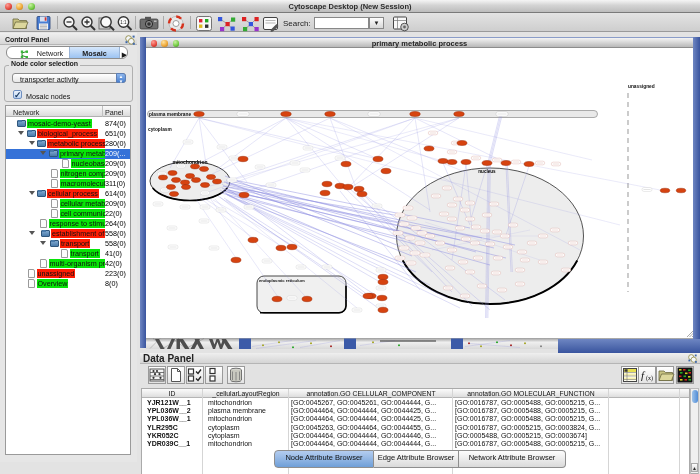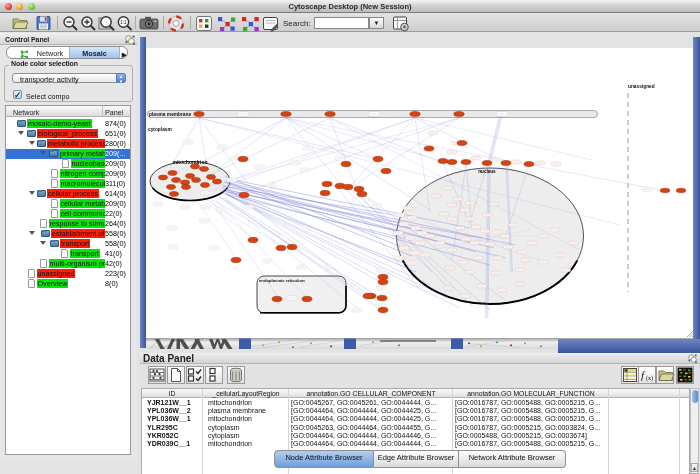--- a/index.html
+++ b/index.html
@@ -234,21 +234,21 @@
       <div class="seg" style="left:24px;width:38px;padding-top:1.5px;">Network</div>
       <div class="seg" id="seg-mosaic" style="padding-top:1.5px;">Mosaic</div>
       <div class="seg" id="seg-arrow" style="padding-top:2.5px;">▶</div>
     </div>
     <div id="cp-group"></div>
     <div id="cp-group-lbl">Node color selection</div>
     <div id="cp-dd">transporter activity
       <div id="cp-dd-btn">▲<br>▼</div>
     </div>
     <div id="cp-check">✓</div>
-    <div id="cp-check-lbl">Select compo</div>
+    <div id="cp-check-lbl">Mosaic nodes</div>
 
     <div id="tree">
       <div id="tree-head">
           <span class="c1">Network</span>
           <span class="c2">Panel</span>
           <div class="div"></div>
         </div>
       <div class="trow" style="top:12.5px">
           <div class="fold" style="left:11px"></div>
           <div class="lbl g" style="left:21px;max-width:77.5px">mosaic-demo-yeast</div>
@@ -338,20 +338,26 @@
       <div class="trow" style="top:172.5px">
           <div class="file" style="left:22px"></div>
           <div class="lbl g" style="left:30.5px;max-width:68.0px">Overview</div>
           <span class="val">8(0)</span>
         </div>
     </div>
   </div>
 
   <div id="netwin-left" class="abs"></div>
   <div id="netwin-right" class="abs"></div>
+  <div id="nw-title" class="abs">
+    <div class="tl" style="left:4.8px;  background:radial-gradient(circle at 35% 30%,#ff9f97,#e3453a 60%,#9e1f14);"></div>
+    <div class="tl" style="left:15.3px; background:radial-gradient(circle at 35% 30%,#ffe3a0,#eca433 60%,#a66a0e);"></div>
+    <div class="tl" style="left:26.8px; background:radial-gradient(circle at 35% 30%,#c9f2a0,#6fc940 60%,#3a7d17);"></div>
+    <div id="nw-title-text">primary metabolic process</div>
+  </div>
   <div id="canvas" class="abs">
     <svg width="547" height="290" viewBox="146 48 547 290" style="position:absolute;left:0;top:0">
       <rect x="147.5" y="110.5" width="450" height="7" rx="3.5" fill="#e9e9e9" stroke="#8a8a8a" stroke-width="0.7"></rect>
       <ellipse cx="190" cy="181" rx="40" ry="19.5" fill="#ededed" stroke="#2a2a2a" stroke-width="0.9"></ellipse>
       <ellipse cx="190" cy="181" rx="40" ry="19.5" fill="none" stroke="#000" stroke-width="1.7" pathLength="100" stroke-dasharray="42 58" stroke-dashoffset="-4"></ellipse>
       <ellipse cx="490" cy="236" rx="93.5" ry="68" fill="#ededed" stroke="#2a2a2a" stroke-width="0.8"></ellipse>
       <ellipse cx="490" cy="236" rx="93.5" ry="68" fill="none" stroke="#000" stroke-width="1.9" pathLength="100" stroke-dasharray="40 60" stroke-dashoffset="-5"></ellipse>
       <rect x="257" y="276" width="89" height="37" rx="7" fill="#f0f0f0" stroke="#333" stroke-width="0.9"></rect>
       <path d="M260 312.8 h79 a7 7 0 0 0 7-7 v-20" fill="none" stroke="#000" stroke-width="1.6"></path>
       <text x="259" y="281.5" font-size="4.2" font-weight="bold" fill="#111" font-family="Liberation Sans">endoplasmic reticulum</text>

